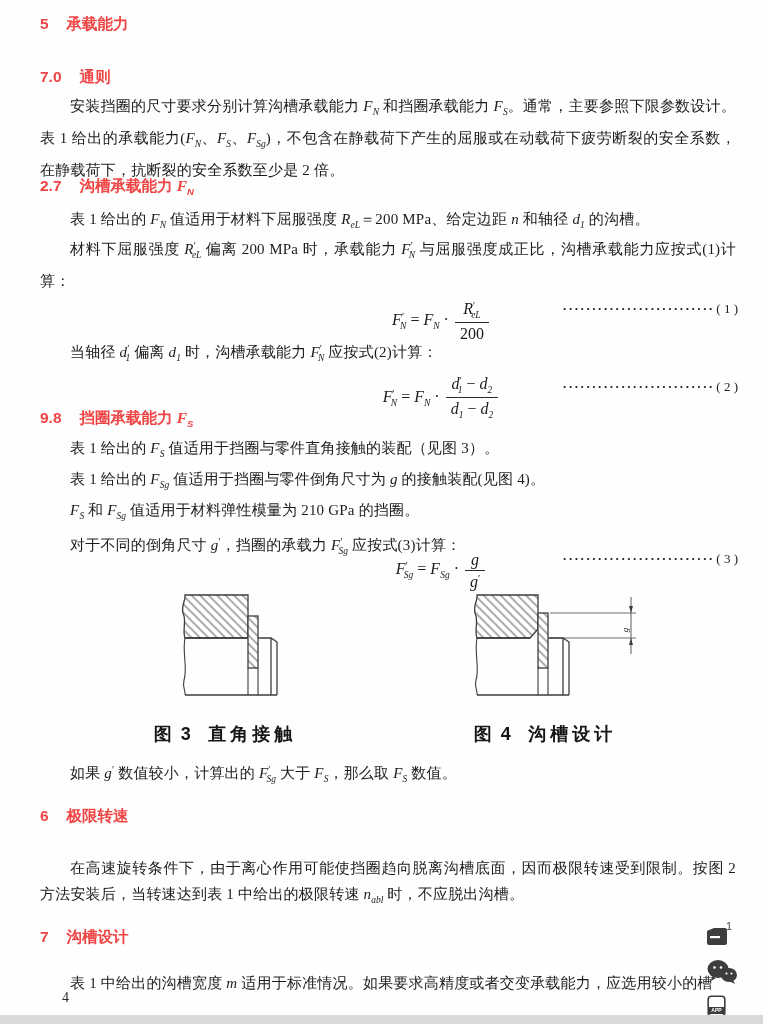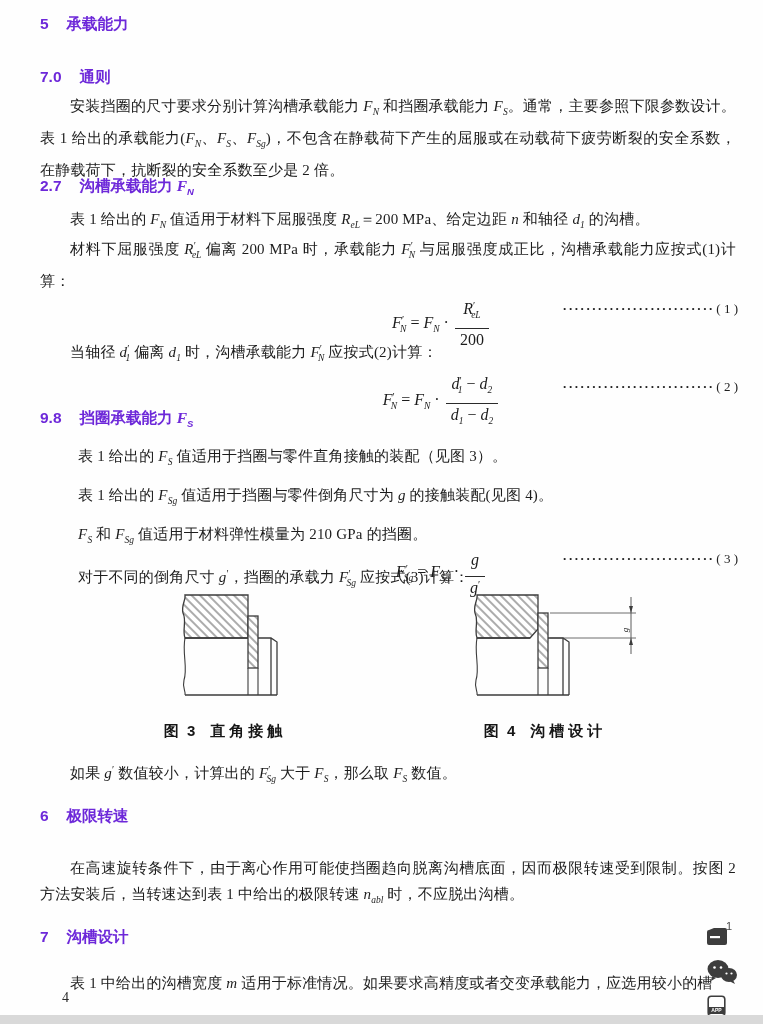--- a/index.html
+++ b/index.html
@@ -7,57 +7,57 @@
   .page{
     position:relative;width:763px;height:1024px;background:#fefefe;
     overflow:hidden;color:#1c1c1c;
     font-family:"Liberation Serif","DejaVu Serif",serif;
     font-size:15px;
   }
   
   .heading{
     position:absolute;left:40px;right:27px;
     font-family:"Liberation Sans","DejaVu Sans",sans-serif;
-    font-weight:700;font-size:15.5px;color:#6d28d9;
+    font-weight:700;font-size:15.5px;color:#ef4444;
   }
   .heading .h-num{margin-right:1.15em;}
   .heading i{font-family:"Liberation Serif",serif;font-weight:700;}
   
   .para{
     position:absolute;left:40px;right:27px;margin:0;
     line-height:26px;text-align:justify;text-indent:2em;
     letter-spacing:0.2px;
   }
   .group{position:absolute;left:40px;right:27px;}
-  .gline{margin:8px;line-height:25px;text-indent:2em;letter-spacing:0.2px;}
+  .gline{margin:0;line-height:25px;text-indent:2em;letter-spacing:0.2px;}
   i{font-family:"Liberation Serif","DejaVu Serif",serif;font-style:italic;}
   sub{font-size:9.5px;font-style:italic;vertical-align:-4px;letter-spacing:0;}
   sup{font-size:10px;vertical-align:5px;letter-spacing:0;}
   sup + sub{margin-left:-4px;}
   
   .formula{
     position:absolute;left:40px;right:25px;height:52px;
     text-align:center;font-size:16px;padding-left:105px;
   }
   .f-body{display:inline-block;vertical-align:middle;margin-top:16px;}
   .frac{display:inline-block;vertical-align:middle;margin:0 2px;}
-  .fnum{display:block;padding:0 5px 7px;border-bottom:1.2px solid #2a2a2a;text-align:center;line-height:1.2;}
+  .fnum{display:block;padding:0 5px 1px;border-bottom:1.2px solid #2a2a2a;text-align:center;line-height:1.2;}
   .fden{display:block;padding:1px 5px 0;text-align:right;line-height:1.2;}
   .f-leader{
     position:absolute;right:0;top:50%;transform:translateY(-50%);
     font-size:13px;white-space:nowrap;color:#202020;
   }
   .f-dots{letter-spacing:1.5px;font-weight:700;}
   .f-label{margin-left:2px;}
   
   .fig-svg{position:absolute;}
   .fig-caption{
     position:absolute;text-align:center;
     font-family:"Liberation Sans","DejaVu Sans",sans-serif;
-    font-weight:700;font-size:15px;color:#161616;
+    font-weight:700;font-size:18px;color:#161616;
   }
   .fig-caption .cap-label{margin-right:0.85em;letter-spacing:2px;}
   .fig-caption .cap-title{letter-spacing:4px;}
   
   .page-num{position:absolute;left:62px;top:990px;font-size:14px;color:#2a2a2a;}
   
   .scan-strip{position:absolute;left:0;right:0;bottom:0;height:9px;background:#d9d9d9;}
   
   .float-icon{position:absolute;cursor:pointer;}
   .badge-count{

